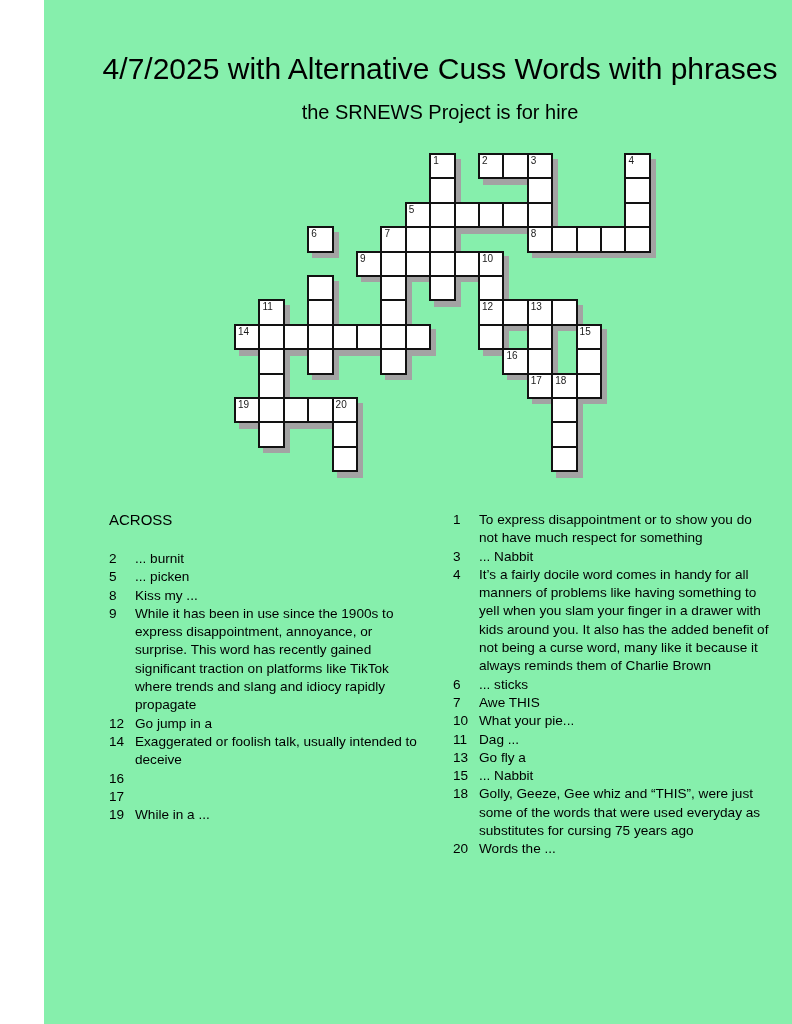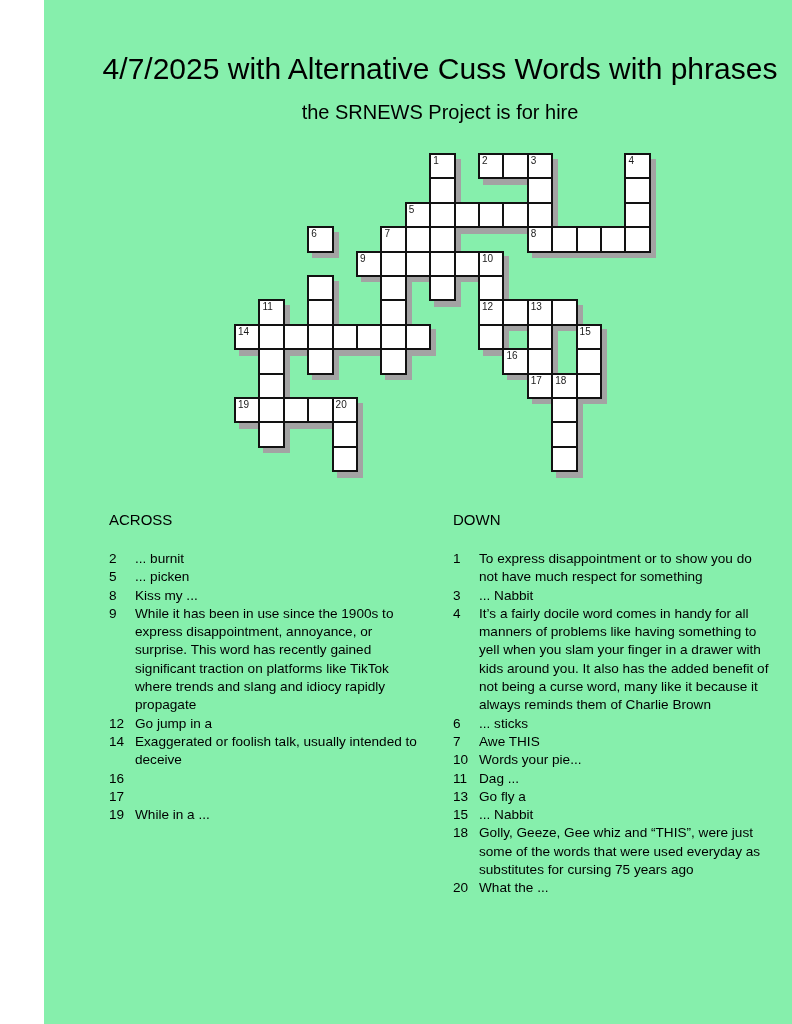--- a/index.html
+++ b/index.html
@@ -251,21 +251,20 @@
           <span class="cnum">17</span>
         </div>
         <div class="clue">
           <span class="cnum">19</span>
           <span class="ctext">While in a ...</span>
         </div>
       </div>
   </div>
 
   <div class="clue-col down">
-    <div class="clue-head">DOWN</div>
     <div id="down-list">
         <div class="clue">
           <span class="cnum">1</span>
           <span class="ctext">To express disappointment or to show you do not have much respect for something</span>
         </div>
         <div class="clue">
           <span class="cnum">3</span>
           <span class="ctext">... Nabbit</span>
         </div>
         <div class="clue">
@@ -275,37 +274,37 @@
         <div class="clue">
           <span class="cnum">6</span>
           <span class="ctext">... sticks</span>
         </div>
         <div class="clue">
           <span class="cnum">7</span>
           <span class="ctext">Awe THIS</span>
         </div>
         <div class="clue">
           <span class="cnum">10</span>
-          <span class="ctext">Words your pie...</span>
+          <span class="ctext">What your pie...</span>
         </div>
         <div class="clue">
           <span class="cnum">11</span>
           <span class="ctext">Dag ...</span>
         </div>
         <div class="clue">
           <span class="cnum">13</span>
           <span class="ctext">Go fly a</span>
         </div>
         <div class="clue">
           <span class="cnum">15</span>
           <span class="ctext">... Nabbit</span>
         </div>
         <div class="clue">
           <span class="cnum">18</span>
           <span class="ctext">Golly, Geeze, Gee whiz and “THIS”, were just some of the words that were used everyday as substitutes for cursing 75 years ago</span>
         </div>
         <div class="clue">
           <span class="cnum">20</span>
-          <span class="ctext">What the ...</span>
+          <span class="ctext">Words the ...</span>
         </div>
       </div>
   </div>
 </div>
 
 </body></html>

